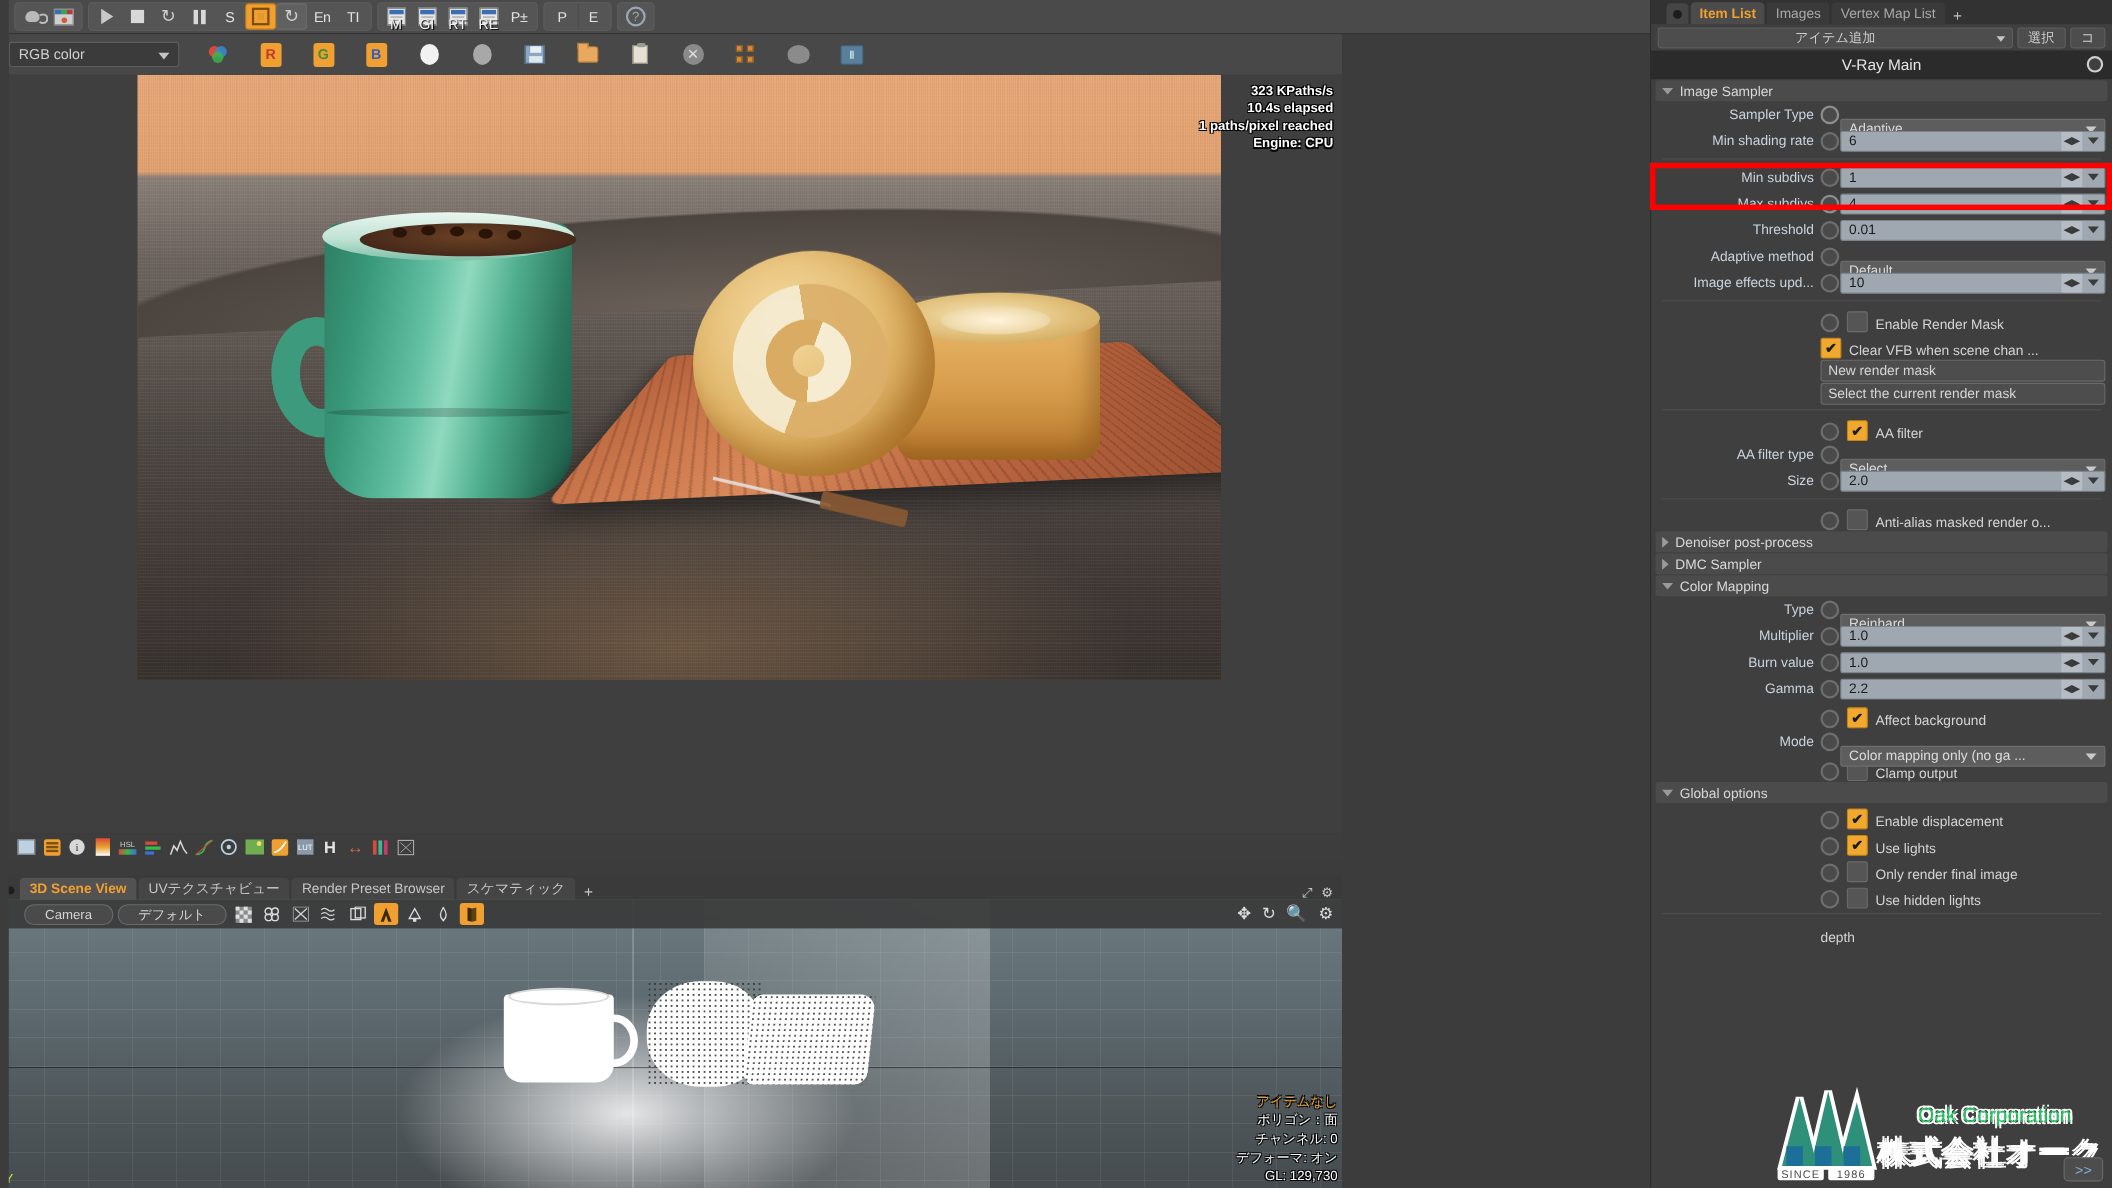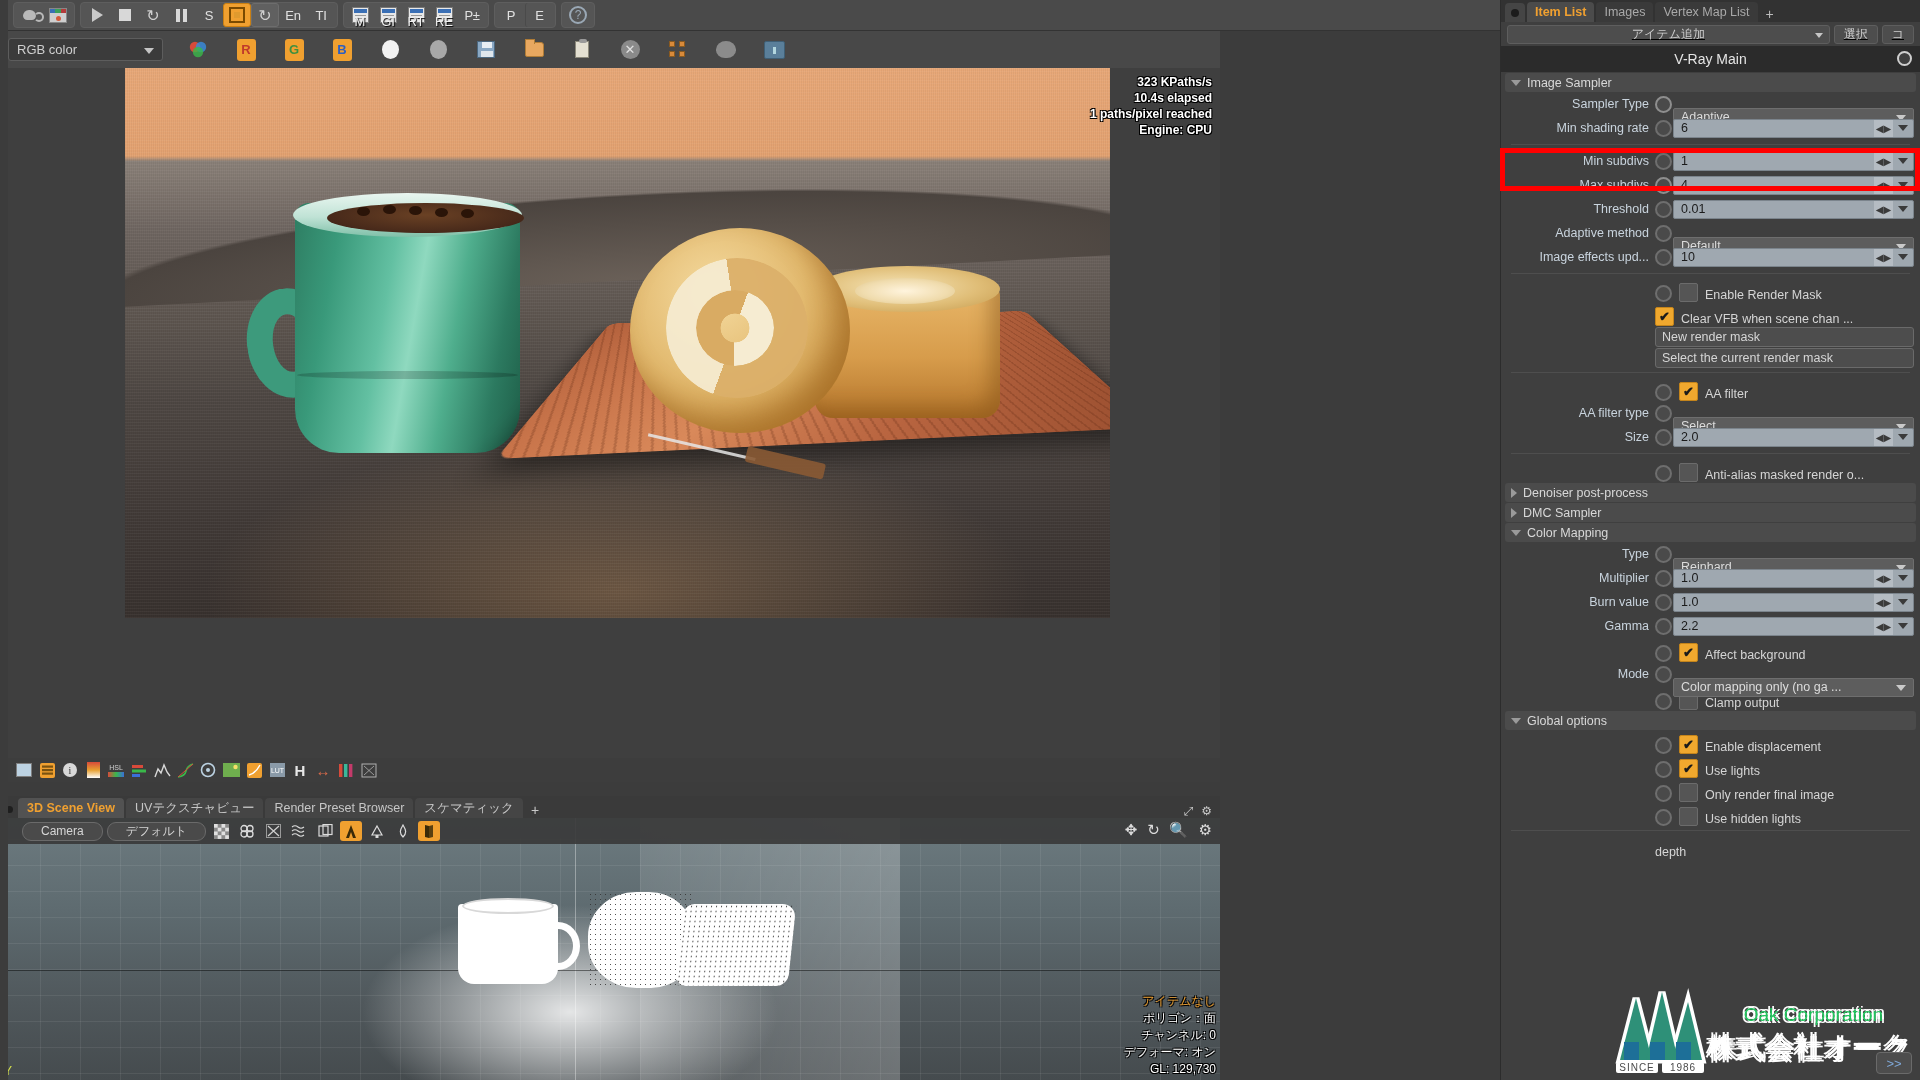--- a/index.html
+++ b/index.html
@@ -297,29 +297,29 @@
     text-shadow:-1px -1px 0 #000,1px -1px 0 #000,-1px 1px 0 #000,1px 1px 0 #000;
   }
   .vp-info .hl{color:#f0a030;}
   .vp-ylabel{position:absolute;left:4px;bottom:2px;color:#d9e34a;font-size:12px;}
 
   
   .rpanel {
     position:absolute;left:1500px;top:0;width:420px;height:1080px;background:#3f3f3f;
     border-left:1px solid #2c2c2c;
   }
-  .rp-tabs{height:22px;background:#323232;display:flex;align-items:flex-end;padding-left:4px;}
+  .rp-tabs{height:22px;background:#323232;display:flex;align-items:flex-end;padding-left:14px;}
   .rp-dot{width:20px;height:19px;background:#454545;border-radius:4px 4px 0 0;
      display:flex;align-items:center;justify-content:center;margin-right:2px;}
   .rp-dot:after{content:'';width:8px;height:8px;background:#1c1c1c;border-radius:50%;}
   .rp-tab{height:20px;padding:0 8px;font-size:12.5px;color:#a9a9a9;background:#3a3a3a;
      border-radius:4px 4px 0 0;margin-right:2px;display:flex;align-items:center;cursor:pointer;}
   .rp-tab.active{background:#4b4b4b;color:#f0a030;font-weight:bold;}
   .rp-plus{color:#bdbdbd;font-size:14px;padding:0 6px;}
-  .rp-row2{height:24px;background:#3f3f3f;display:flex;align-items:center;gap:4px;padding:0 6px;text-decoration:underline;}
+  .rp-row2{height:24px;background:#3f3f3f;display:flex;align-items:center;gap:4px;padding:0 6px;}
   .rp-combo{flex:1;height:19px;background:#4d4d4d;border:1px solid #5e5e5e;border-radius:3px;
      color:#cfcfcf;font-size:12px;display:flex;align-items:center;justify-content:center;position:relative;}
   .rp-combo:after{content:'';position:absolute;right:6px;top:7px;border-left:4px solid transparent;
      border-right:4px solid transparent;border-top:5px solid #c5c5c5;}
   .rp-sm{height:19px;padding:0 9px;background:#4d4d4d;border:1px solid #5e5e5e;border-radius:3px;
      color:#cfcfcf;font-size:12px;display:flex;align-items:center;}
 
   .vray-title{
     height:26px;background:#2b2b2b;display:flex;align-items:center;justify-content:center;
     color:#e4e4e4;font-size:14px;position:relative;

